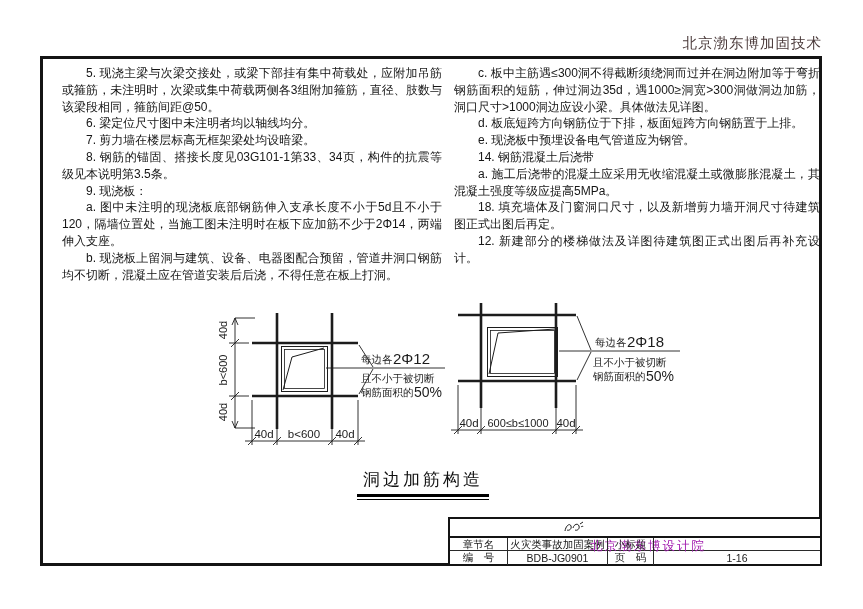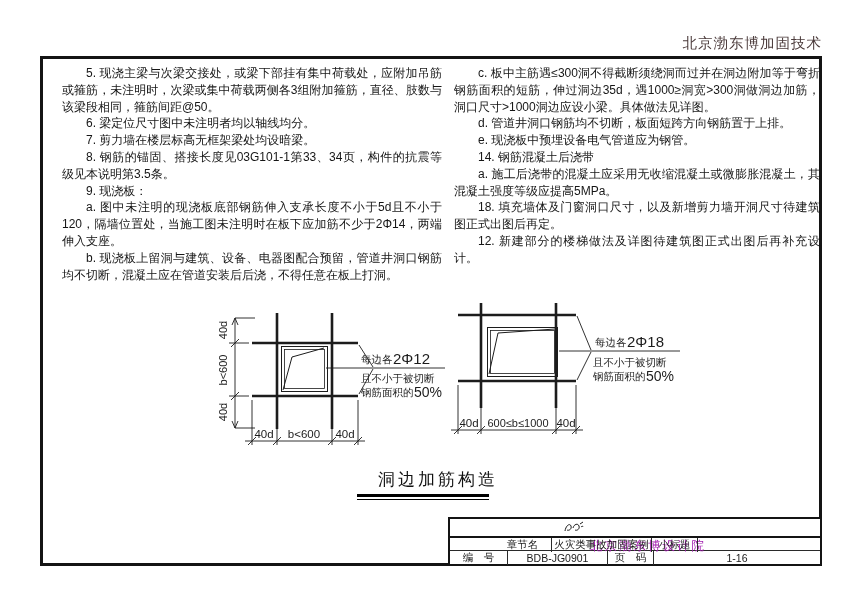--- a/index.html
+++ b/index.html
@@ -24,39 +24,39 @@
     margin:0;text-indent:2em;font-size:12px;line-height:16.8px;
     text-align:justify;color:#161616;
   }
   .fig{position:absolute;}
   .fig-left{left:193px;top:300px;}
   .fig-right{left:443px;top:293px;}
   .fig svg{display:block;}
   .fig line,.fig polyline,.fig rect,.fig path{stroke:#1c1c1c;fill:none;}
   .fig text{fill:#1c1c1c;stroke:none;font-family:"Liberation Sans",sans-serif;}
   .fig-title{
-    position:absolute;left:348px;top:468px;width:150px;text-align:right;
+    position:absolute;left:348px;top:468px;width:150px;text-align:center;
     font-size:17px;letter-spacing:3px;color:#111;
   }
   .fig-title .u-thick{height:3px;background:#000;width:132px;margin:3px auto 0;}
   .fig-title .u-thin{height:1px;background:#000;width:132px;margin:2px auto 0;}
   .tblock{
     position:absolute;left:448px;top:517px;width:374px;height:49px;
     border:2px solid #141414;box-sizing:border-box;background:#fff;
   }
   .tblock .hd{
     height:19px;border-bottom:2px solid #141414;box-sizing:border-box;
     display:flex;align-items:center;justify-content:center;gap:6px;
   }
   .tblock .hd .inst{font-size:12.5px;letter-spacing:2px;color:#a21caf;margin-top:37px;}
   .tblock .row{
     display:grid;grid-template-columns:58px 100px 46px auto;
     height:13px;box-sizing:border-box;
   }
-  .tblock .row.r1{border-bottom:1px solid #2a2a2a;padding-left:44px;}
+  .tblock .row.r1{border-bottom:1px solid #2a2a2a;}
   .tblock .cell{
     font-size:10.5px;display:flex;align-items:center;justify-content:center;
     box-sizing:border-box;white-space:nowrap;color:#1a1a1a;
   }
   .tblock .cell.b{border-right:1px solid #2a2a2a;}
 </style>
 </head>
 <body>
 
 <div class="page">
@@ -70,21 +70,21 @@
     <p>6.  梁定位尺寸图中未注明者均以轴线均分。</p>
     <p>7.  剪力墙在楼层标高无框架梁处均设暗梁。</p>
     <p>8.  钢筋的锚固、搭接长度见03G101-1第33、34页，构件的抗震等级见本说明第3.5条。</p>
     <p>9.  现浇板：</p>
     <p>a.  图中未注明的现浇板底部钢筋伸入支承长度不小于5d且不小于120，隔墙位置处，当施工图未注明时在板下应加筋不少于2Φ14，两端伸入支座。</p>
     <p>b.  现浇板上留洞与建筑、设备、电器图配合预留，管道井洞口钢筋均不切断，混凝土应在管道安装后后浇，不得任意在板上打洞。</p>
   </div>
 
   <div class="col col-right">
     <p>c.  板中主筋遇≤300洞不得截断须绕洞而过并在洞边附加等于弯折钢筋面积的短筋，伸过洞边35d，遇1000≥洞宽&gt;300洞做洞边加筋，洞口尺寸&gt;1000洞边应设小梁。具体做法见详图。</p>
-    <p>d.  管道井洞口钢筋均不切断，板面短跨方向钢筋置于上排。</p>
+    <p>d.  板底短跨方向钢筋位于下排，板面短跨方向钢筋置于上排。</p>
     <p>e.  现浇板中预埋设备电气管道应为钢管。</p>
     <p>14.  钢筋混凝土后浇带</p>
     <p>a.  施工后浇带的混凝土应采用无收缩混凝土或微膨胀混凝土，其混凝土强度等级应提高5MPa。</p>
     <p>18.  填充墙体及门窗洞口尺寸，以及新增剪力墙开洞尺寸待建筑图正式出图后再定。</p>
     <p>12.  新建部分的楼梯做法及详图待建筑图正式出图后再补充设计。</p>
   </div>
 
   <div class="fig fig-left">
     <svg width="258" height="152" viewBox="0 0 258 152">
       <g stroke-width="2.6">

